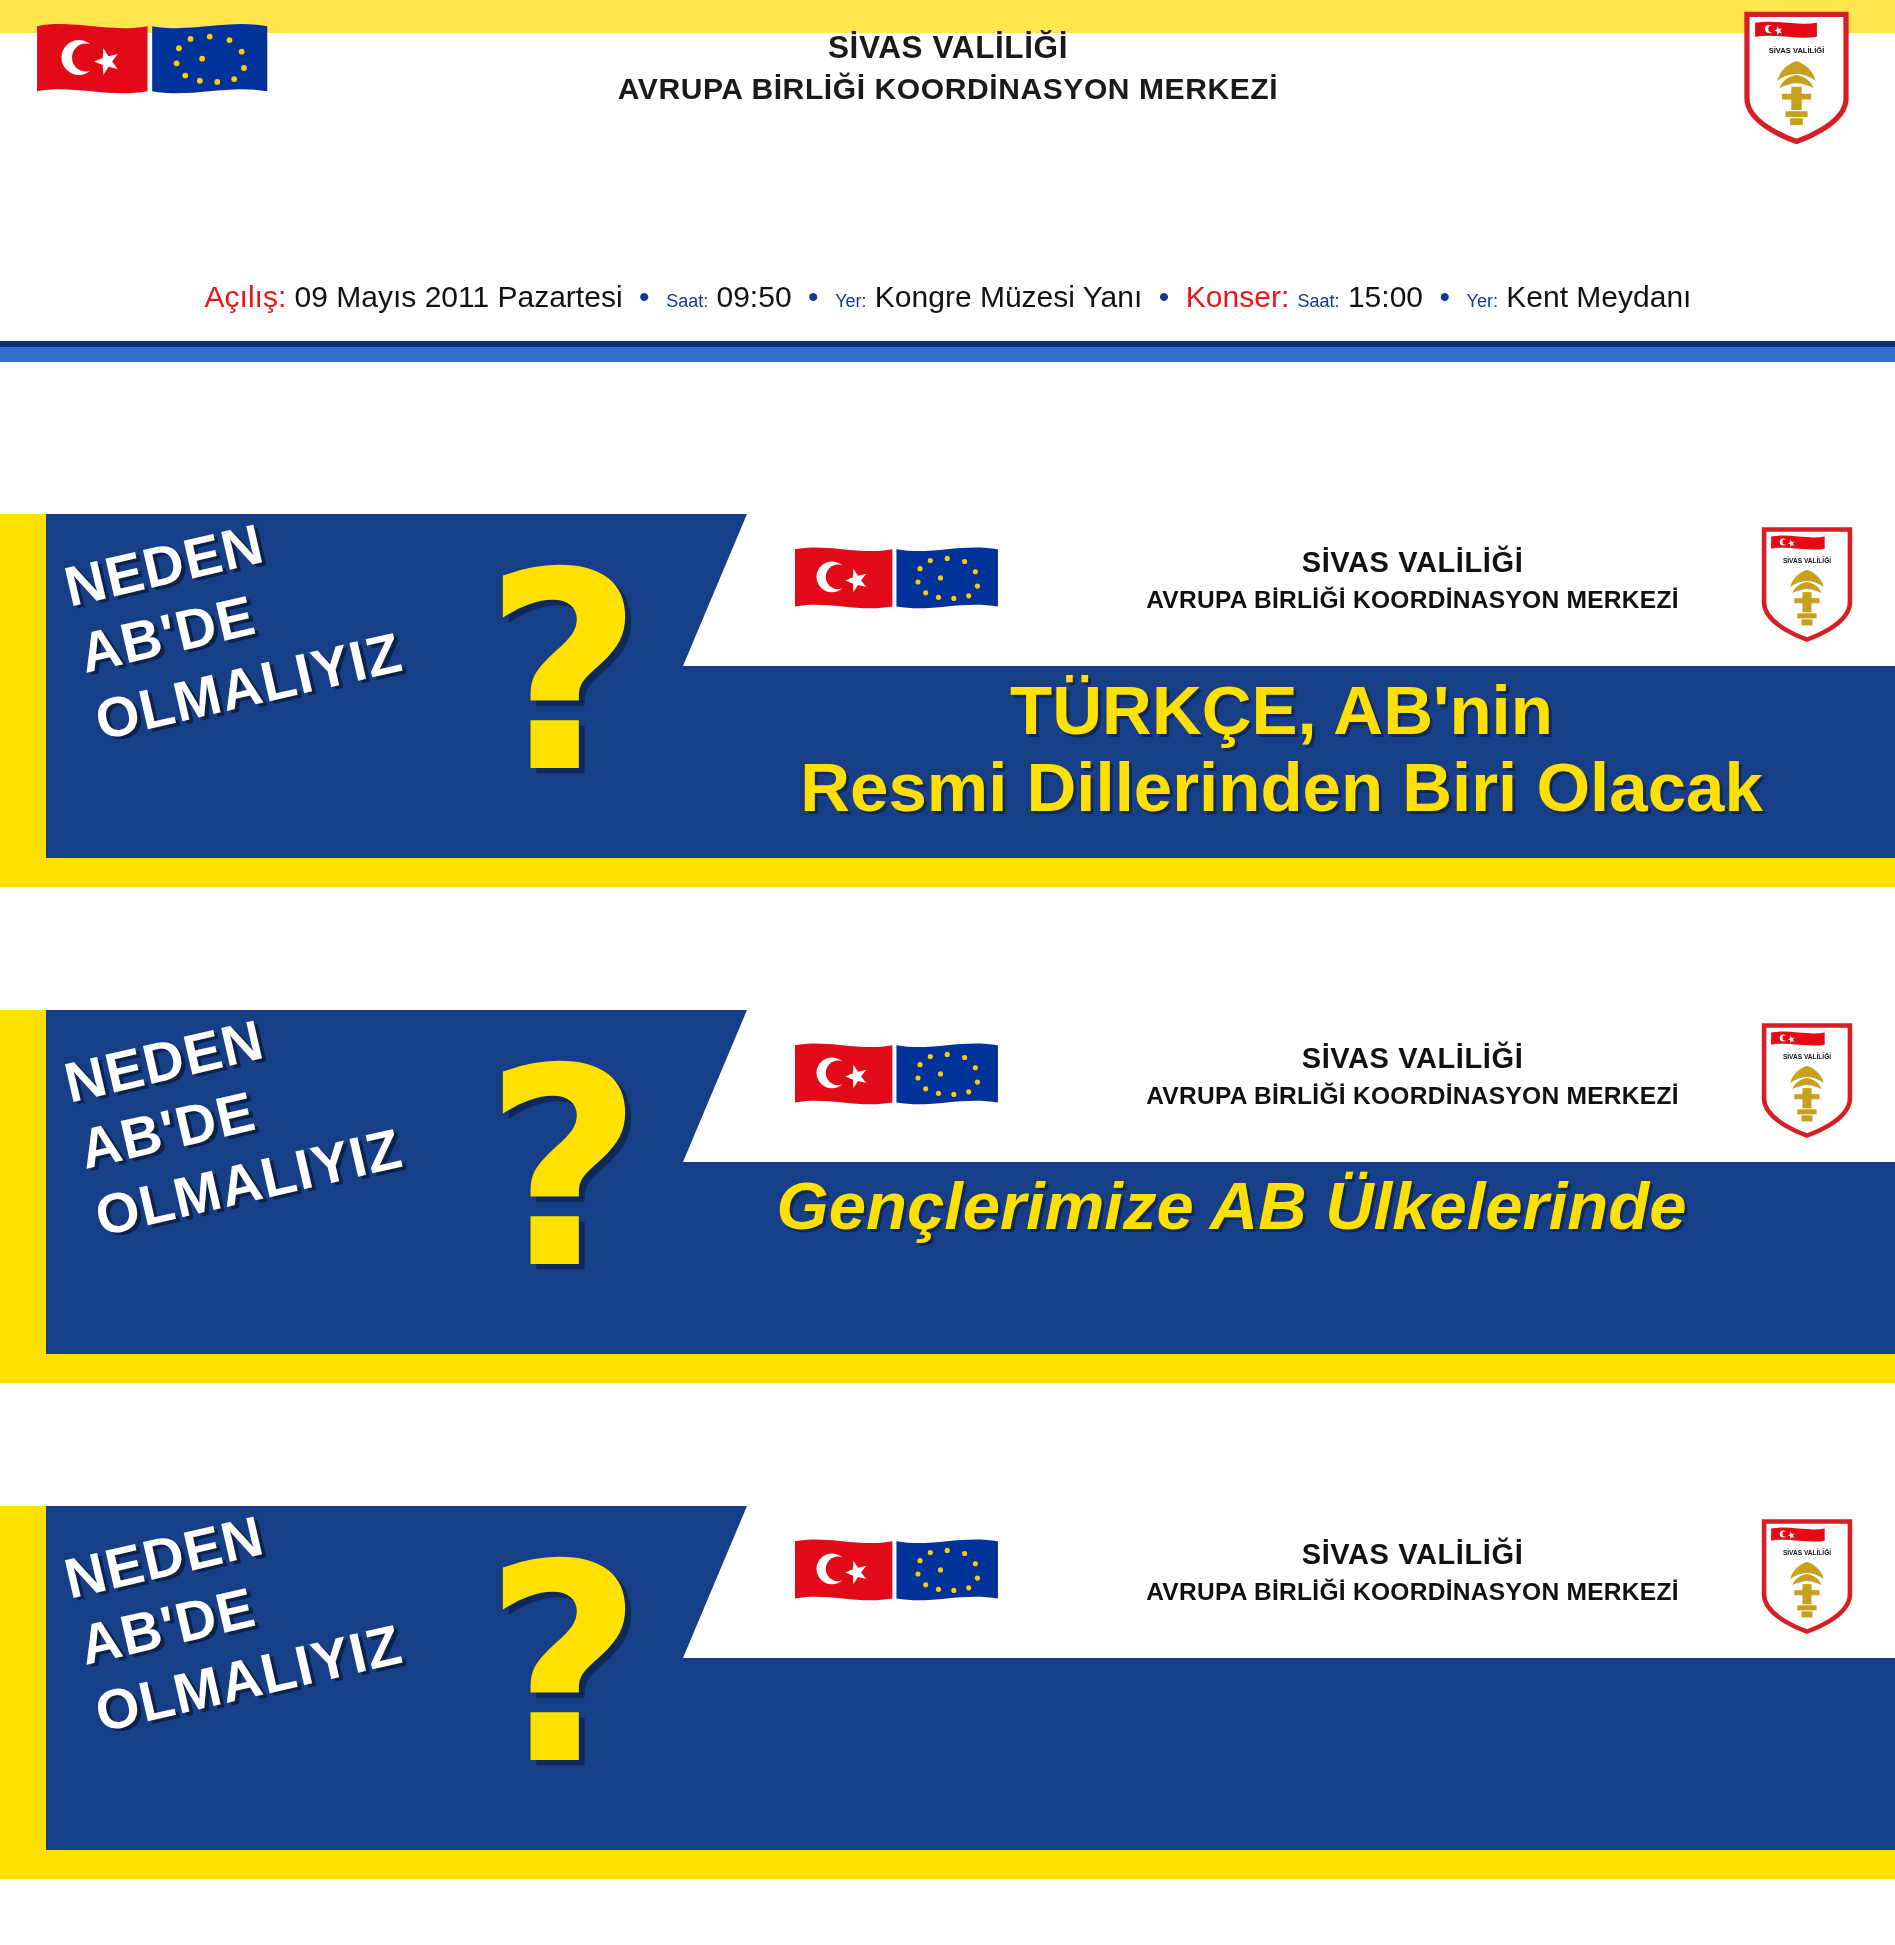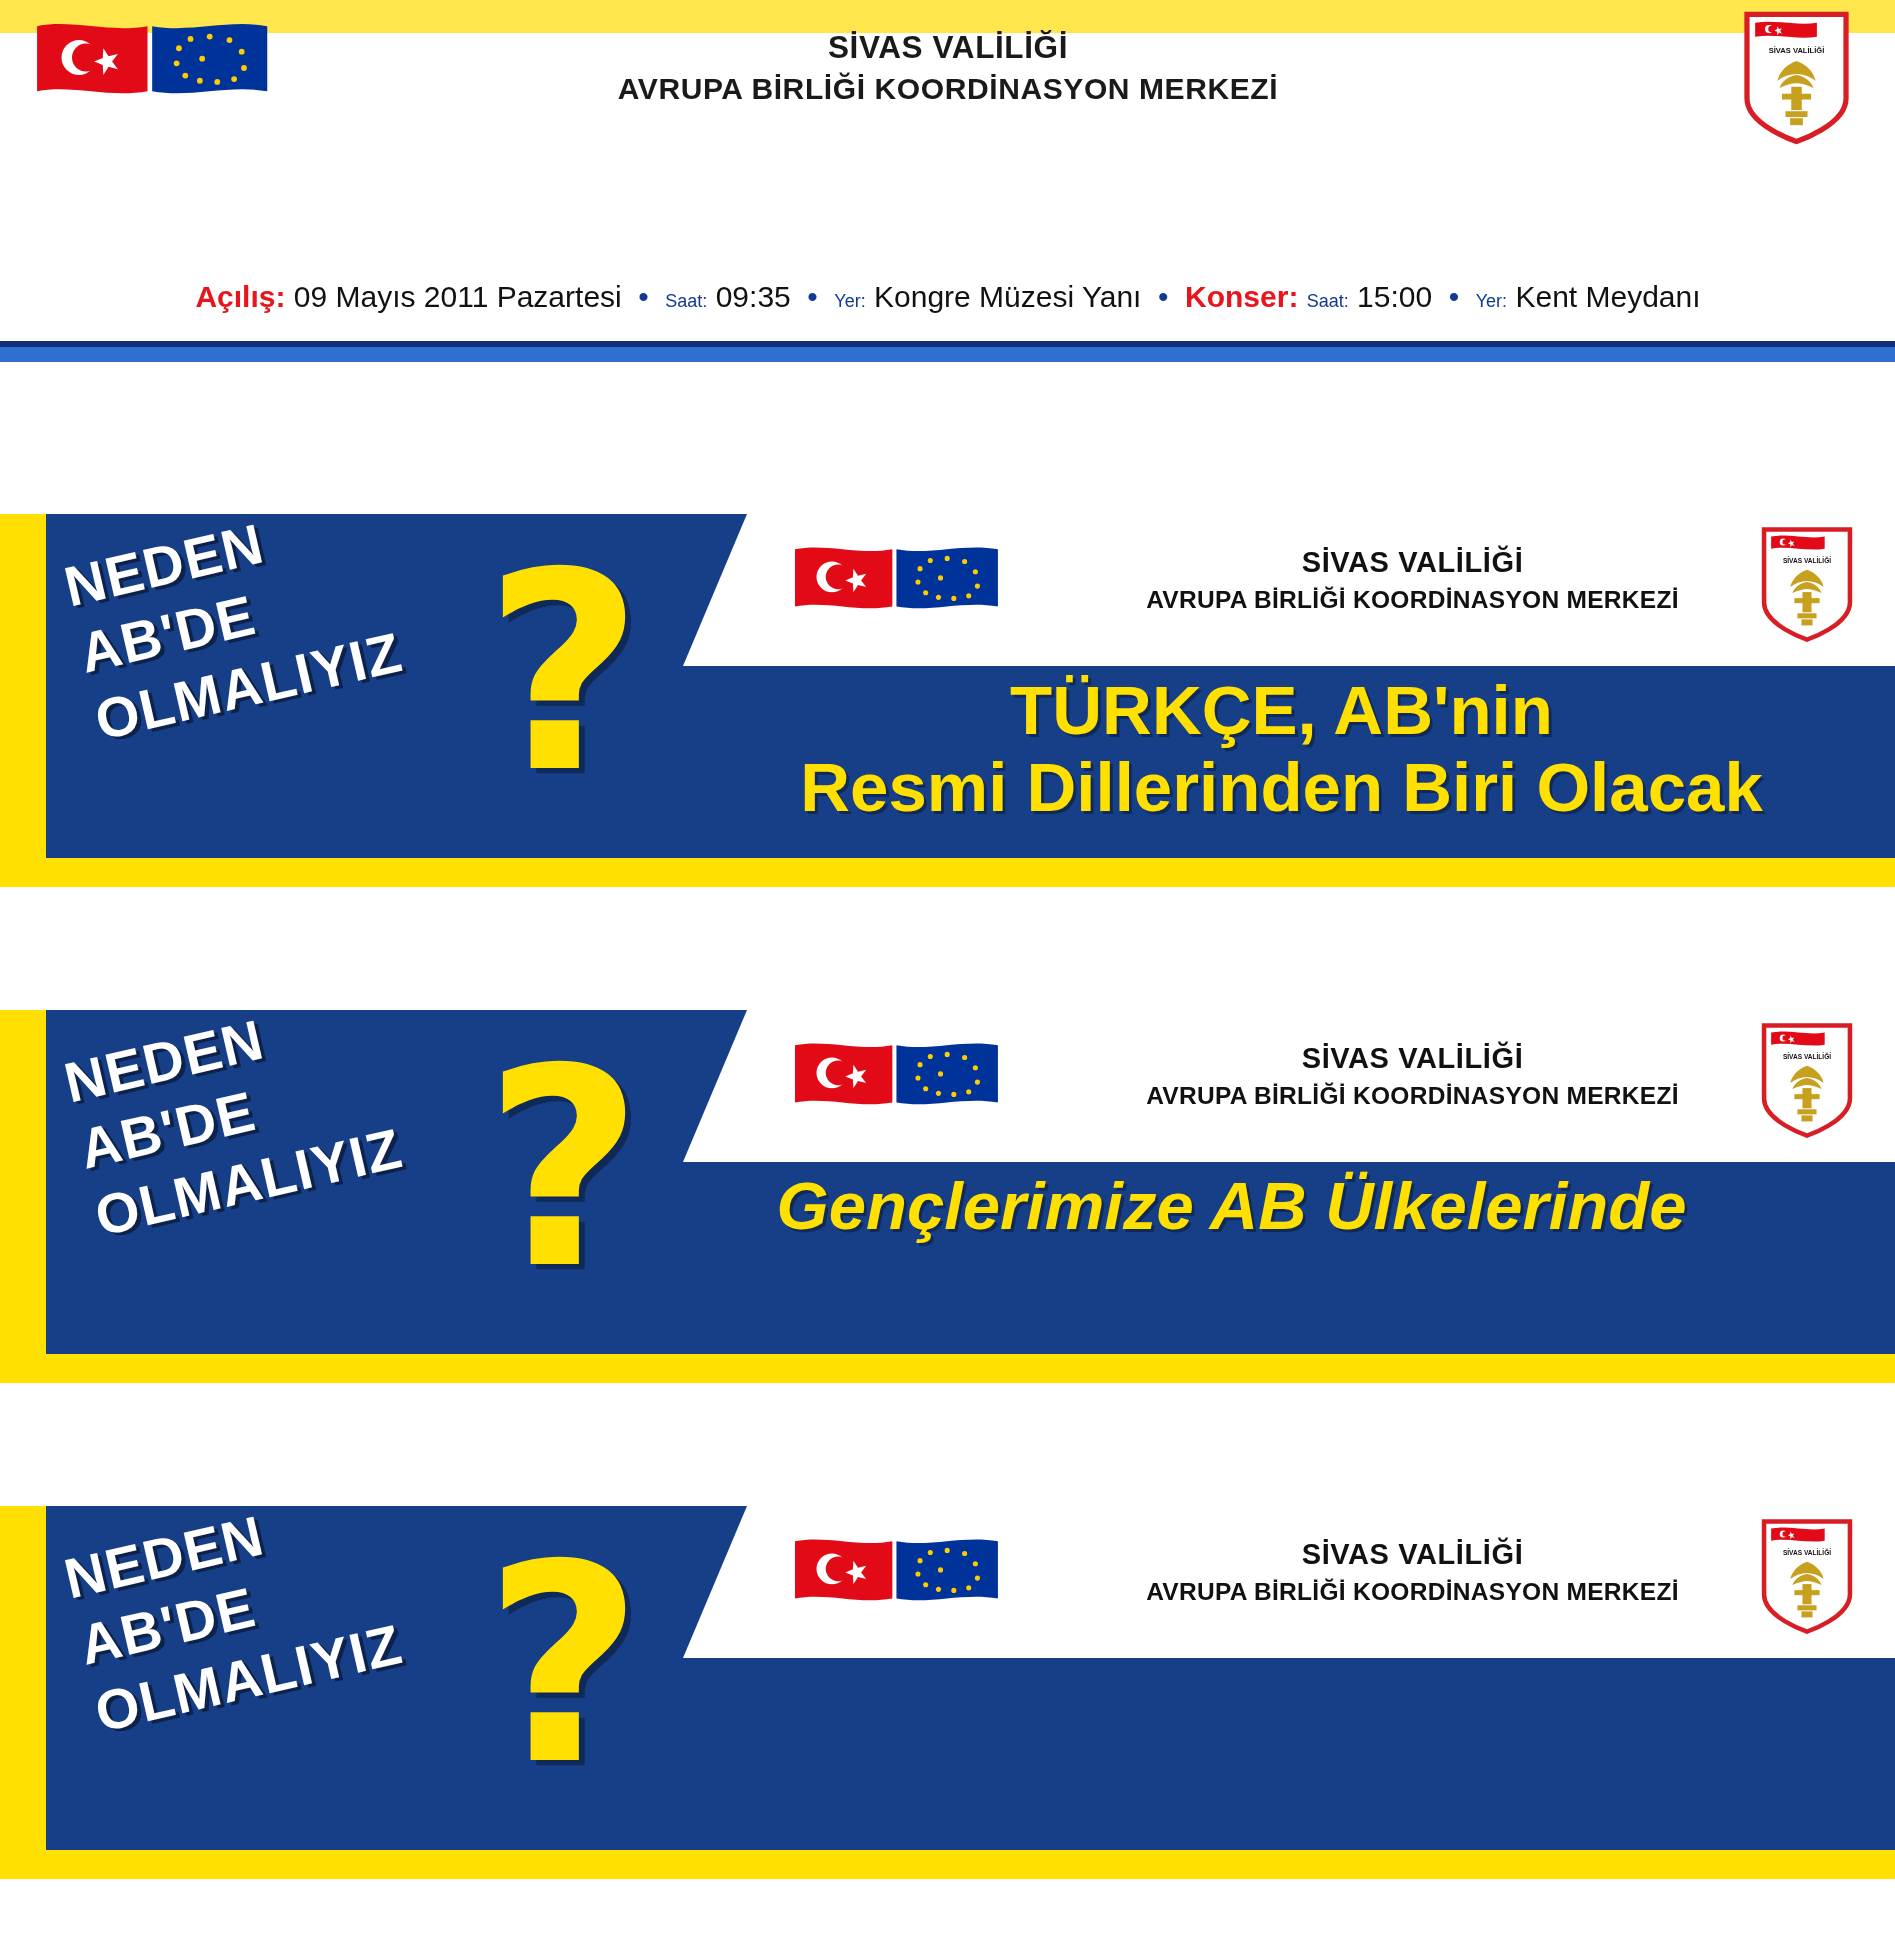--- a/index.html
+++ b/index.html
@@ -77,21 +77,21 @@
   .top-details {
     position: absolute;
     left: 0;
     top: 280px;
     width: 1896px;
     text-align: center;
     font-size: 30px;
     color: #111111;
     white-space: nowrap;
   }
-  .top-details .lbl-red { color: #e8151c; font-weight: bold; }
+  .top-details .lbl-red { color: #e8151c; font-weight: normal; }
   .top-details .lbl-blue { color: #123a8f; font-size: 18px; }
   .top-details .sep { color: #123a8f; padding: 0 8.2px; }
   .blue-rule {
     position: absolute;
     left: 0; bottom: 0;
     width: 1896px;
     height: 15px;
     background: #2f6fd0;
   }
   .blue-rule-dark {
@@ -283,21 +283,21 @@
         <path d="M84,184 L106,184 L106,196 L84,196 Z"></path>
       </g>
     </svg>
   </div>
 
   <div class="top-details">
     <span class="lbl-red">Açılış:</span>
     <span>09 Mayıs 2011 Pazartesi</span>
     <span class="sep">•</span>
     <span class="lbl-blue">Saat:</span>
-    <span>09:35</span>
+    <span>09:50</span>
     <span class="sep">•</span>
     <span class="lbl-blue">Yer:</span>
     <span>Kongre Müzesi Yanı</span>
     <span class="sep">•</span>
     <span class="lbl-red">Konser:</span>
     <span class="lbl-blue">Saat:</span>
     <span>15:00</span>
     <span class="sep">•</span>
     <span class="lbl-blue">Yer:</span>
     <span>Kent Meydanı</span>

